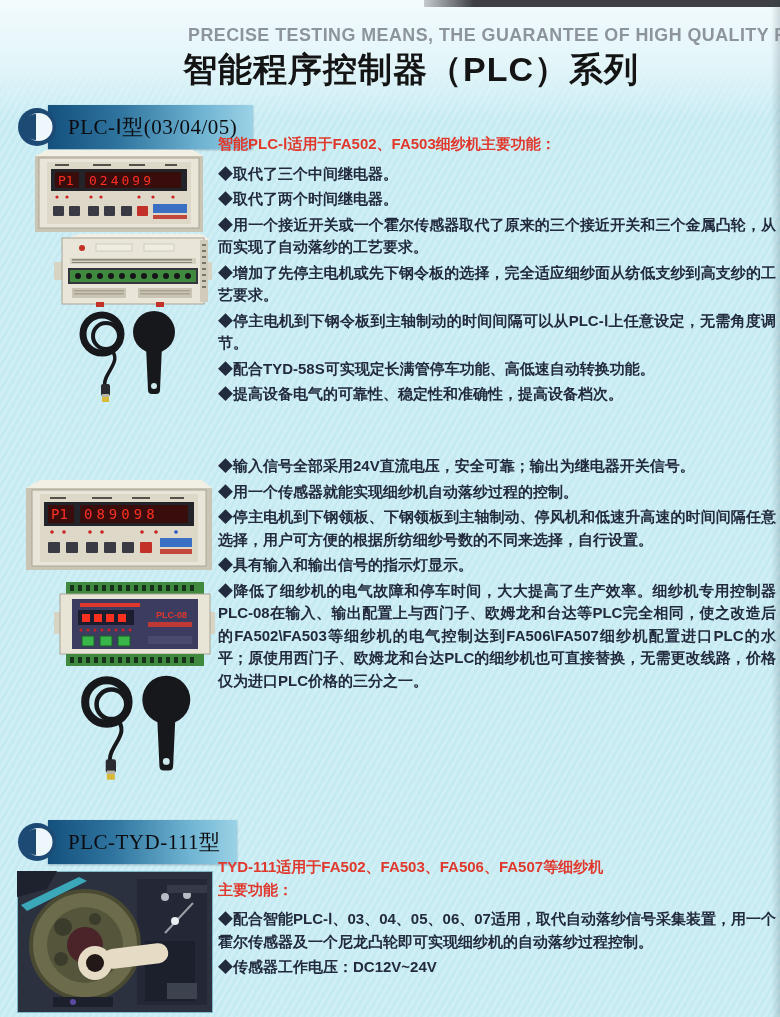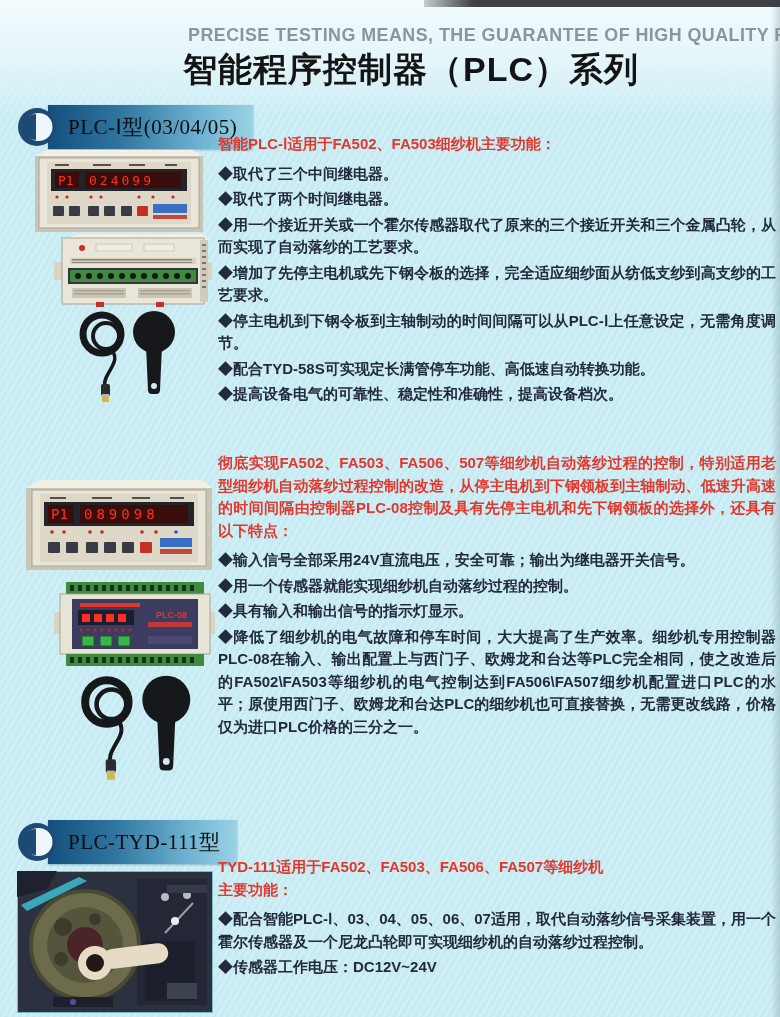--- a/index.html
+++ b/index.html
@@ -325,24 +325,24 @@
       <rect x="31" y="78" width="9" height="12" rx="2" fill="#2a2b30"></rect>
       <rect x="32" y="88" width="7" height="4" fill="#b8b4a8"></rect>
       <rect x="32" y="91" width="7" height="5" fill="#d8b93a"></rect>
       <circle cx="84" cy="26" r="21" fill="#17181c"></circle>
       <path d="M76,40 L92,40 L90,84 Q90,88 86,88 L82,88 Q78,88 78,84 Z" fill="#17181c"></path>
       <circle cx="84" cy="80" r="3" fill="#cfe9ef"></circle>
     </svg>
   </div>
 
   <div class="text-block" style="top:452px;">
-    <p class="red-heading">彻底实现FA502、FA503、FA506、507等细纱机自动落纱过程的控制，特别适用老型细纱机自动落纱过程控制的改造，从停主电机到下钢领板到主轴制动、低速升高速的时间间隔由控制器PLC-08控制及具有先停主电机和先下钢领板的选择外，还具有以下特点：</p>
     <div class="bullets">
         <p class="bullet">◆输入信号全部采用24V直流电压，安全可靠；输出为继电器开关信号。</p>
         <p class="bullet">◆用一个传感器就能实现细纱机自动落纱过程的控制。</p>
+        <p class="bullet">◆停主电机到下钢领板、下钢领板到主轴制动、停风机和低速升高速的时间间隔任意选择，用户可方便的根据所纺细纱号数的不同来选择，自行设置。</p>
         <p class="bullet">◆具有输入和输出信号的指示灯显示。</p>
         <p class="bullet">◆降低了细纱机的电气故障和停车时间，大大提高了生产效率。细纱机专用控制器PLC-08在输入、输出配置上与西门子、欧姆龙和台达等PLC完全相同，使之改造后的FA502\FA503等细纱机的电气控制达到FA506\FA507细纱机配置进口PLC的水平；原使用西门子、欧姆龙和台达PLC的细纱机也可直接替换，无需更改线路，价格仅为进口PLC价格的三分之一。</p>
       </div>
   </div>
 
   <div class="section-badge" style="left:17px;top:820px;">
     <svg class="badge-icon" viewBox="0 0 40 40">
       <circle cx="20" cy="20" r="19" fill="#1c4a74"></circle>
       <circle cx="21.5" cy="20" r="14" fill="#eef7fb"></circle>
       <path d="M19,7 a13,13 0 0,0 0,26 z" fill="#1c4a74"></path>

